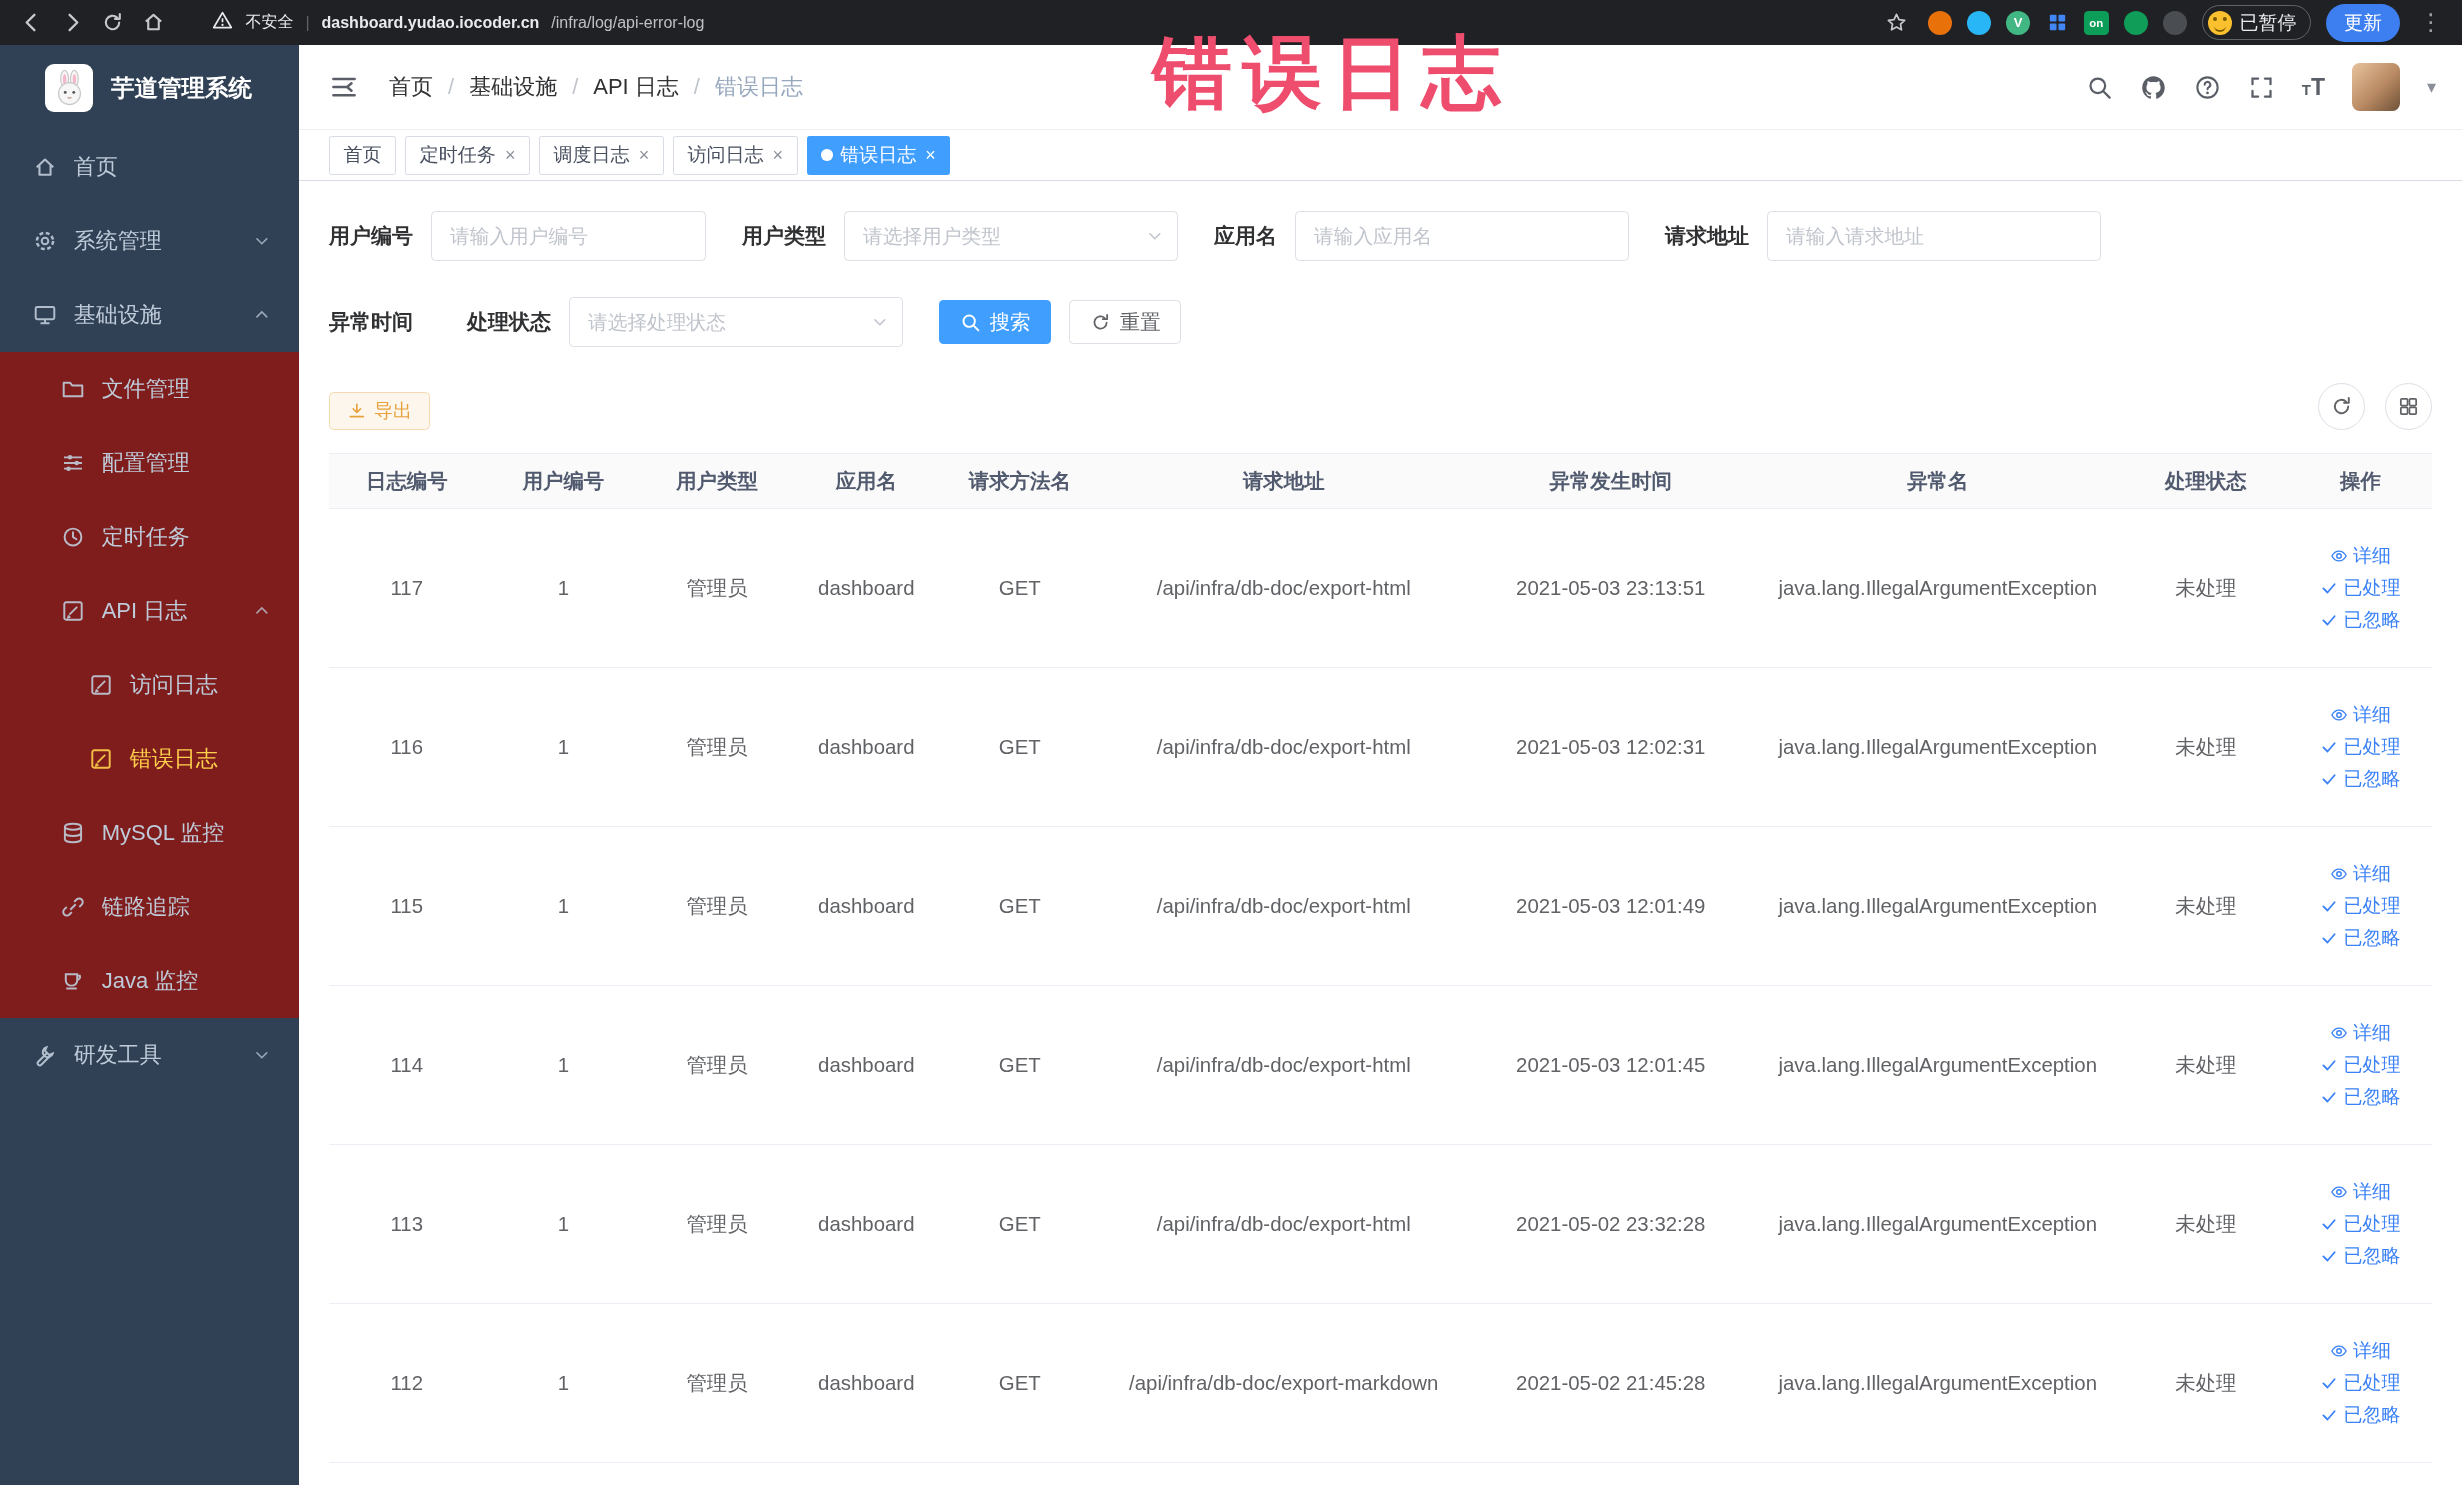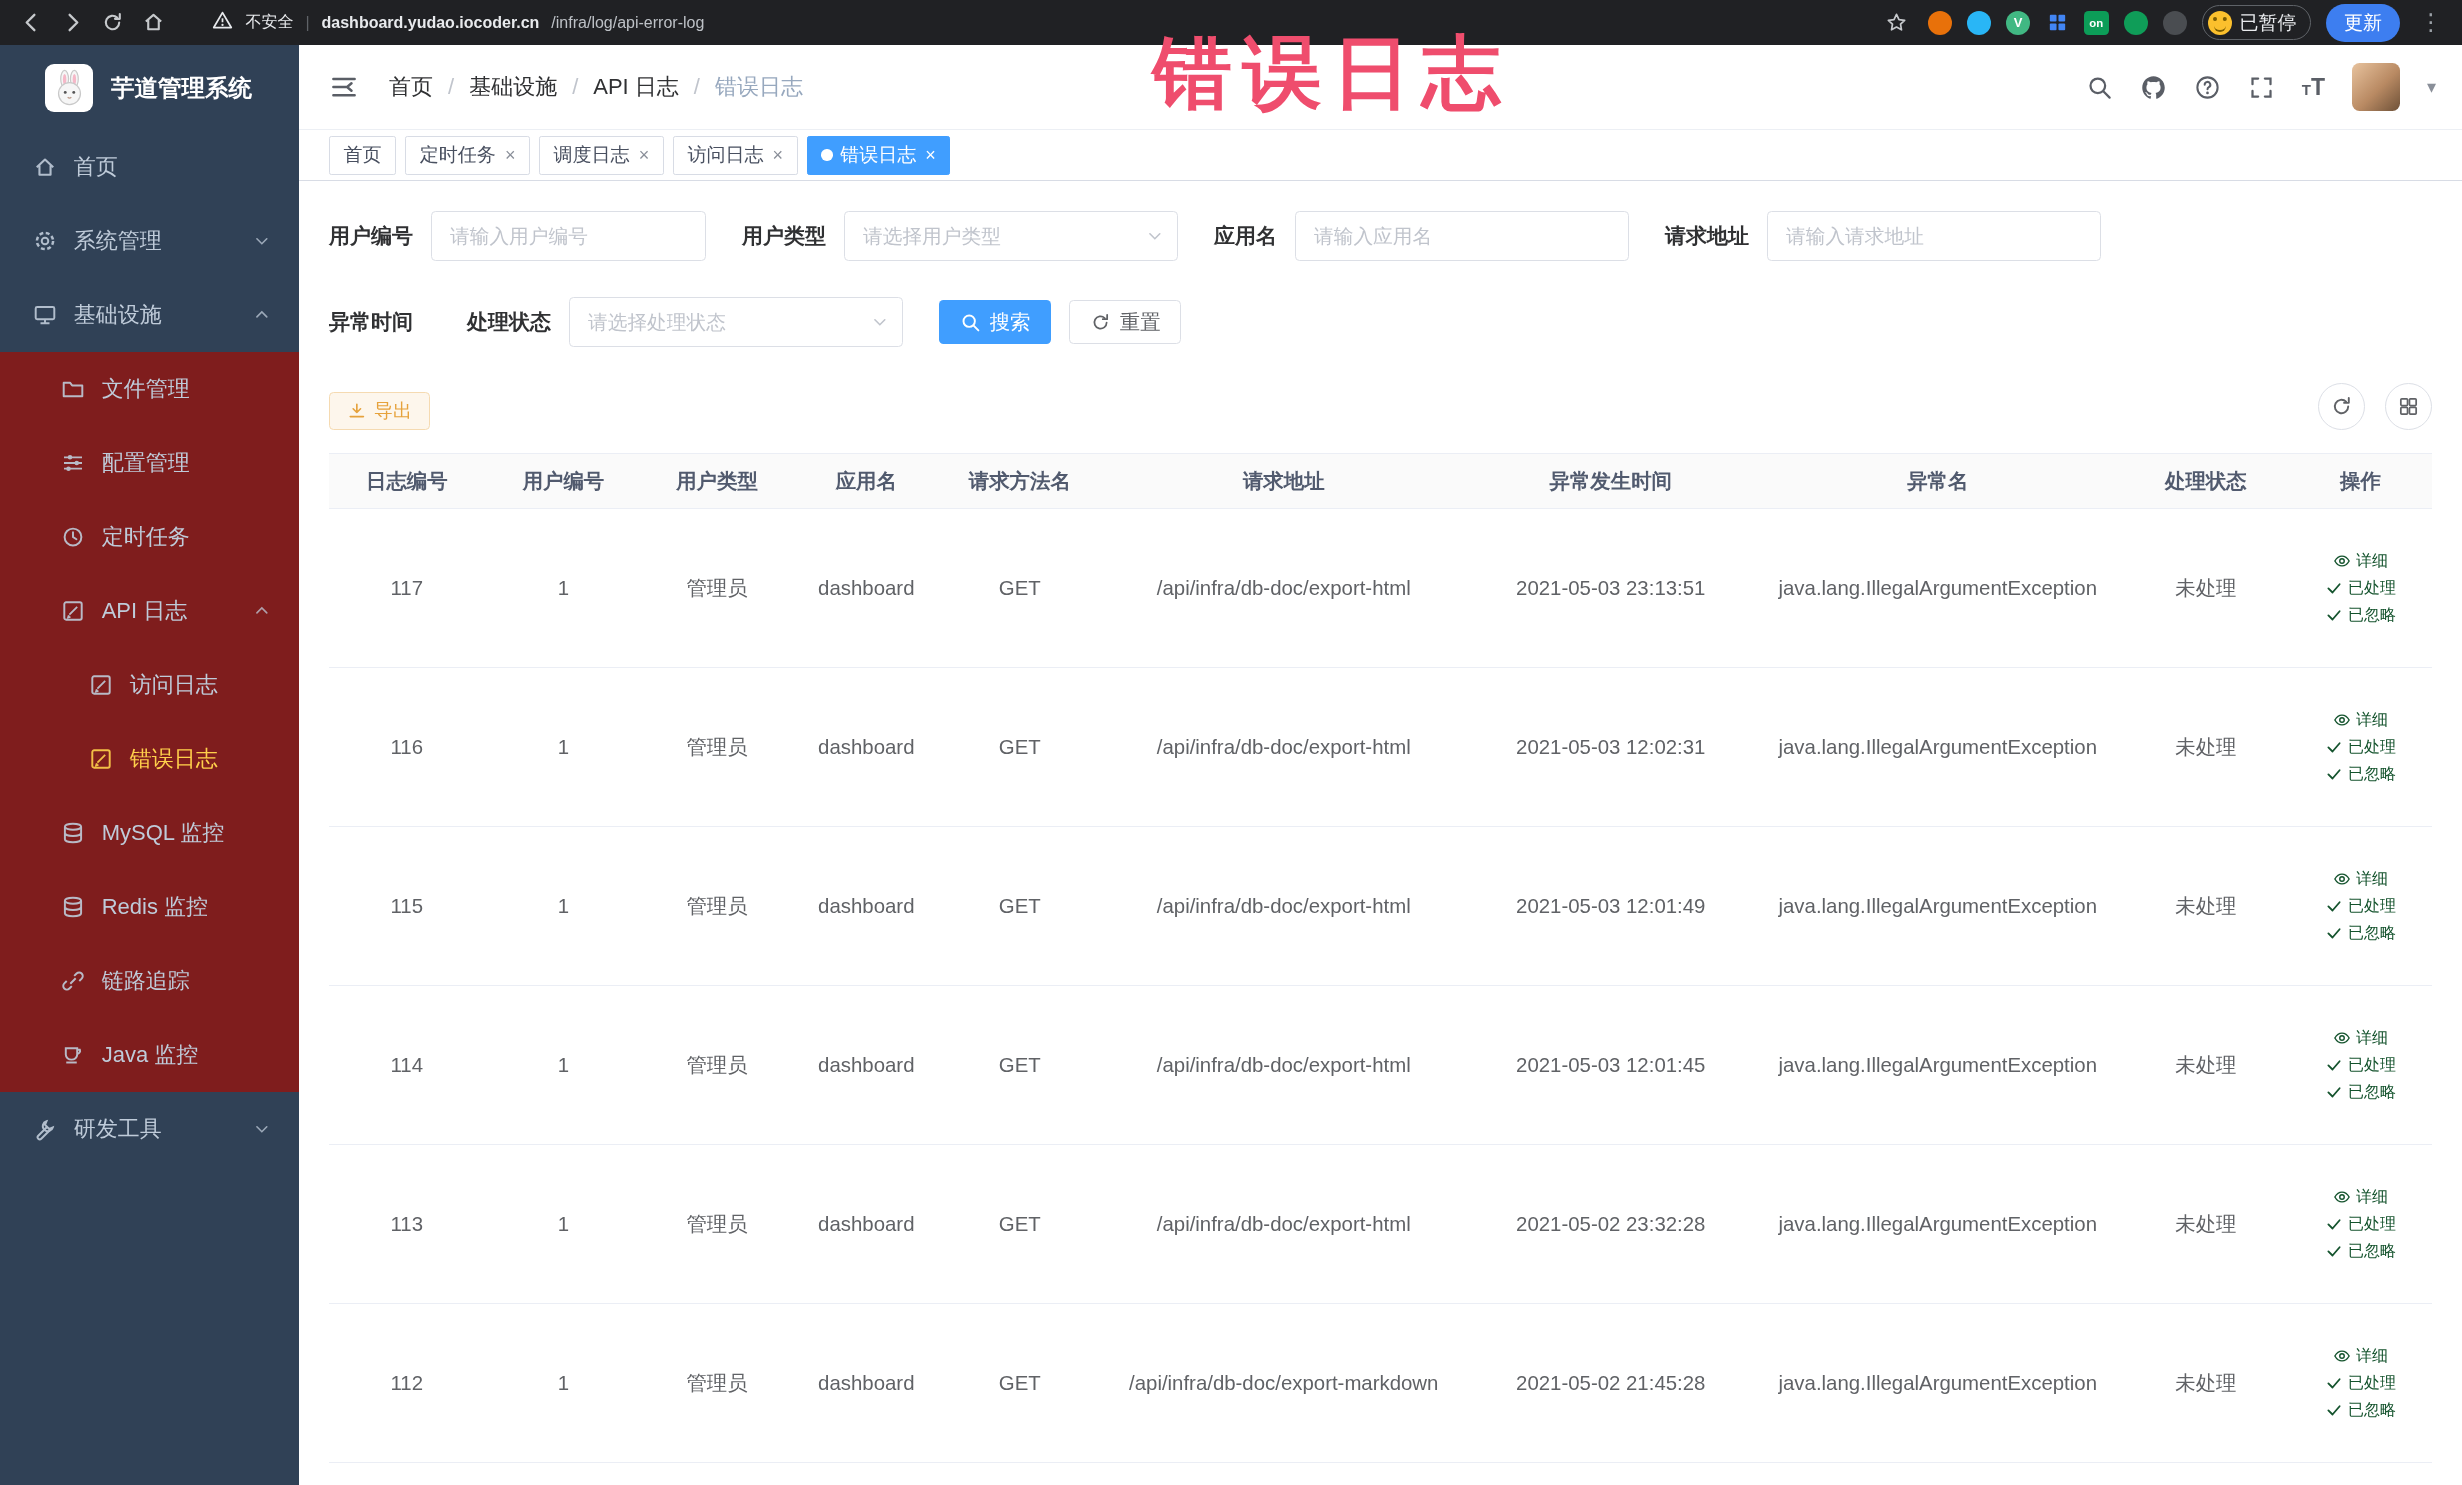--- a/index.html
+++ b/index.html
@@ -120,21 +120,21 @@
                 display:flex; align-items:center; justify-content:center; color:#606266; cursor:pointer; }
   .circle-btn svg { width:23px; height:23px; }
 
   
   table.data-table { width:100%; border-collapse:collapse; table-layout:fixed; }
   .data-table th { height:55px; background:#fafafa; color:#515a6e; font-size:20.4px; font-weight:700;
                    border-top:0.8px solid #ebeef5; border-bottom:0.8px solid #ebeef5; text-align:center; padding:0 6px; }
   .data-table td { height:159px; font-size:20.4px; color:#606266; text-align:center; border-bottom:0.8px solid #ebeef5;
                    padding:0 6px; overflow:hidden; }
   .actions { display:flex; flex-direction:column; align-items:center; justify-content:center; gap:6px; }
-  .action-link { color:#14532d; font-size:16px; display:flex; align-items:center; gap:5.3px; text-decoration:none;
+  .action-link { color:#3b82f6; font-size:19px; display:flex; align-items:center; gap:5.3px; text-decoration:none;
                  cursor:pointer; white-space:nowrap; }
   .action-link svg { width:18px; height:18px; }
 </style>
 </head>
 <body>
 
 <div class="screen">
 
   <div class="chrome">
     <span class="cbtn">
@@ -320,29 +320,20 @@
             <svg viewBox="0 0 16 16">
               <ellipse cx="8" cy="3.8" rx="5.4" ry="2" fill="none" stroke="currentColor" stroke-width="1.3"></ellipse>
               <path d="M2.6 3.8 V12.2 a5.4 2 0 0 0 10.8 0 V3.8 M2.6 8 a5.4 2 0 0 0 10.8 0" fill="none" stroke="currentColor" stroke-width="1.3"></path>
             </svg>
           </span>
           <span class="mi-label">MySQL 监控</span>
         </div>
         <div class="menu-item lvl2 sub">
           <span class="mi-icon">
             <svg viewBox="0 0 16 16">
-              <ellipse cx="8" cy="3.8" rx="5.4" ry="2" fill="none" stroke="currentColor" stroke-width="1.3"></ellipse>
-              <path d="M2.6 3.8 V12.2 a5.4 2 0 0 0 10.8 0 V3.8 M2.6 8 a5.4 2 0 0 0 10.8 0" fill="none" stroke="currentColor" stroke-width="1.3"></path>
-            </svg>
-          </span>
-          <span class="mi-label">Redis 监控</span>
-        </div>
-        <div class="menu-item lvl2 sub">
-          <span class="mi-icon">
-            <svg viewBox="0 0 16 16">
               <path d="M6.2 9.8 L9.8 6.2" stroke="currentColor" stroke-width="1.3"></path>
               <path d="M7.2 11.4 l-1.6 1.6 a2.4 2.4 0 0 1 -3.4 -3.4 l1.6 -1.6 M8.8 4.6 l1.6 -1.6 a2.4 2.4 0 0 1 3.4 3.4 l-1.6 1.6" fill="none" stroke="currentColor" stroke-width="1.3"></path>
             </svg>
           </span>
           <span class="mi-label">链路追踪</span>
         </div>
         <div class="menu-item lvl2 sub">
           <span class="mi-icon">
             <svg viewBox="0 0 16 16">
               <path d="M3.2 3.5 h7.6 v4.2 a3.8 3.4 0 0 1 -7.6 0 z" fill="none" stroke="currentColor" stroke-width="1.3"></path>

